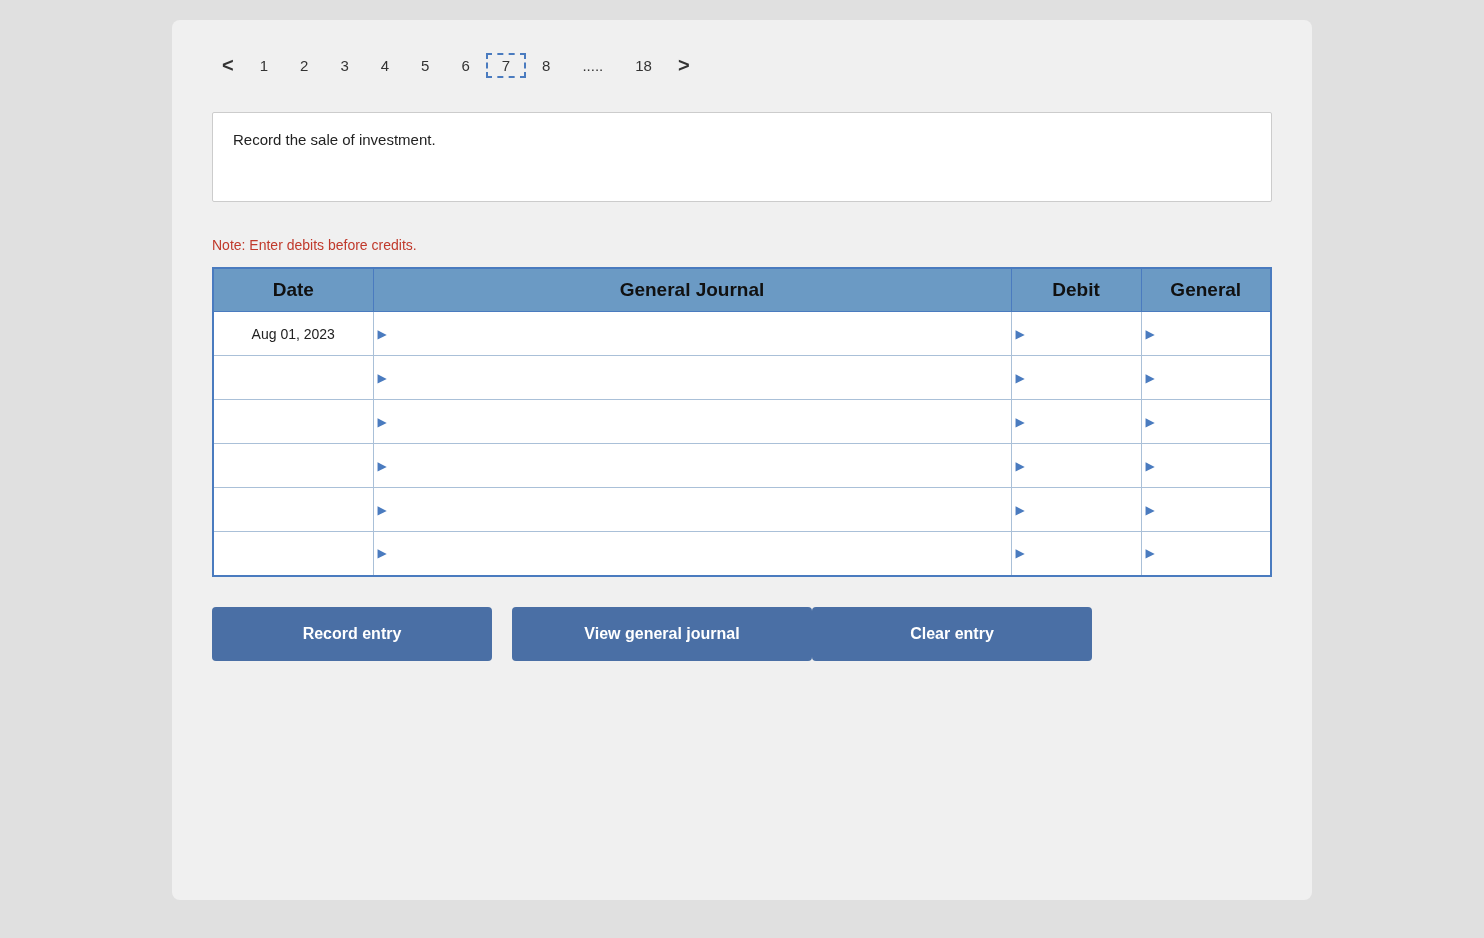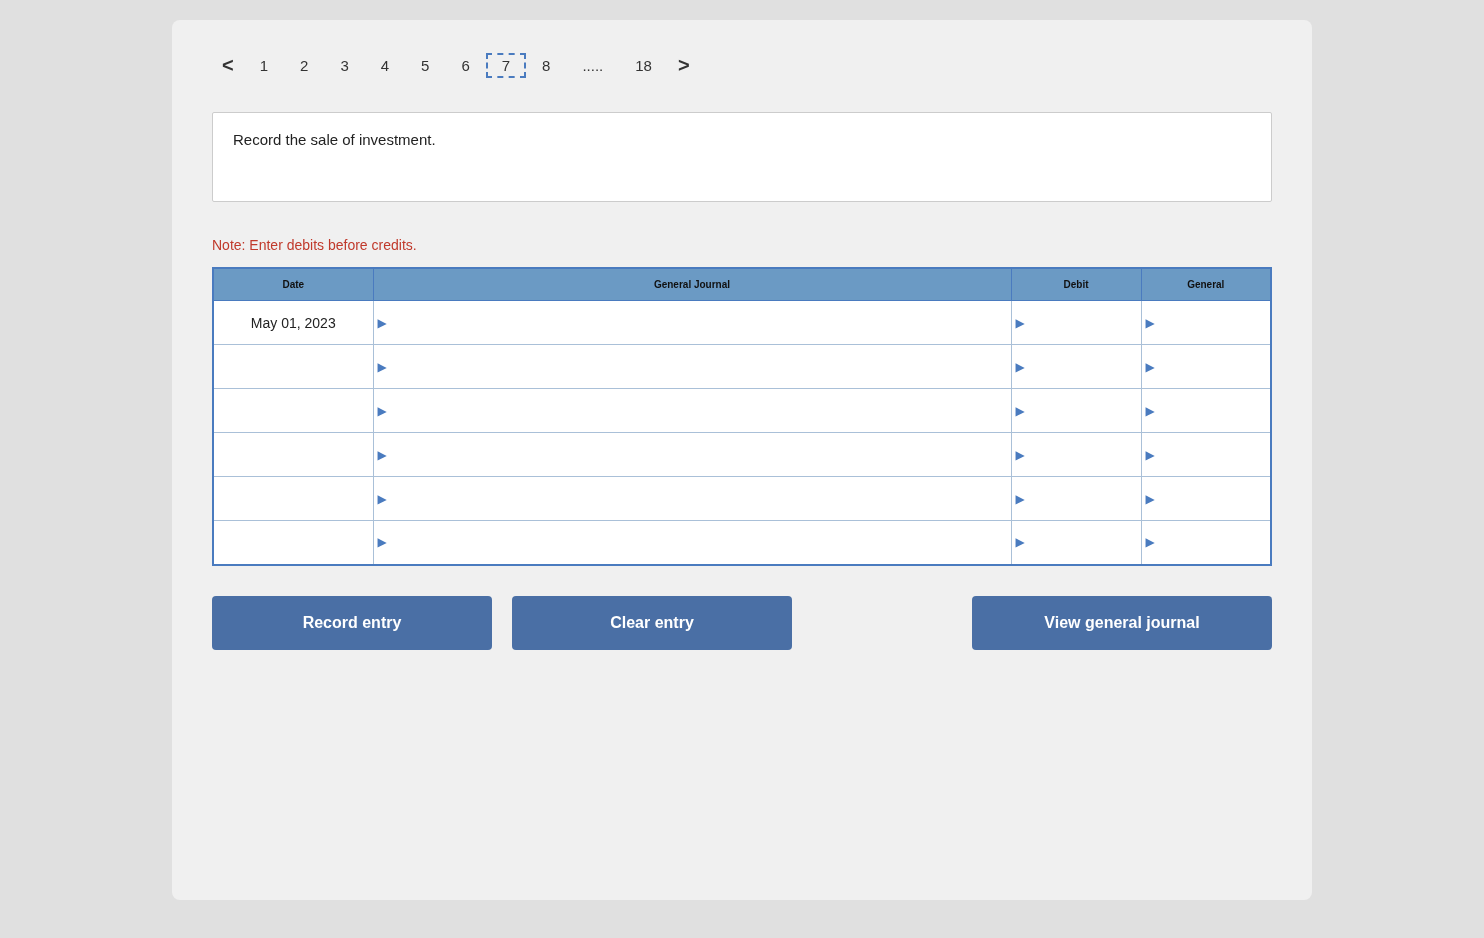--- a/index.html
+++ b/index.html
@@ -91,21 +91,21 @@
       width: 100%;
       border-collapse: collapse;
       border: 2px solid #4a7bbf;
       margin-bottom: 30px;
     }
 
     .journal-table thead tr th {
       background-color: #6b9ac4;
       color: #111;
       font-weight: bold;
-      font-size: 10px;
+      font-size: 19px;
       padding: 10px 12px;
       border: 1px solid #4a7bbf;
       text-align: center;
     }
 
     .journal-table thead tr th.date-col {
       width: 160px;
       text-align: center;
     }
 
@@ -221,21 +221,21 @@
         <th class="date-col">Date</th>
         <th>General Journal</th>
         <th class="debit-col">Debit</th>
         <th class="credit-col">General</th>
       </tr>
     </thead>
     <tbody>
 
       <tr>
         <td class="date-cell">
-          <span>May 01, 2023</span>
+          <span>Aug 01, 2023</span>
         </td>
         <td>
           <div class="cell-with-arrow">
             <span class="cell-arrow">▶</span>
             <input class="cell-input" type="text" style="">
           </div>
         </td>
         <td>
           <div class="cell-with-arrow">
             <span class="cell-arrow">▶</span>
@@ -357,17 +357,17 @@
             <span class="cell-arrow">▶</span>
             <input class="cell-input" type="text" style="">
           </div>
         </td>
       </tr>
     </tbody>
   </table>
 
   <div class="buttons-row">
     <button class="btn btn-record">Record entry</button>
+    <button class="btn btn-view">View general journal</button>
     <button class="btn btn-clear">Clear entry</button>
-    <button class="btn btn-view">View general journal</button>
   </div>
 
 </div>
 
 </body></html>

